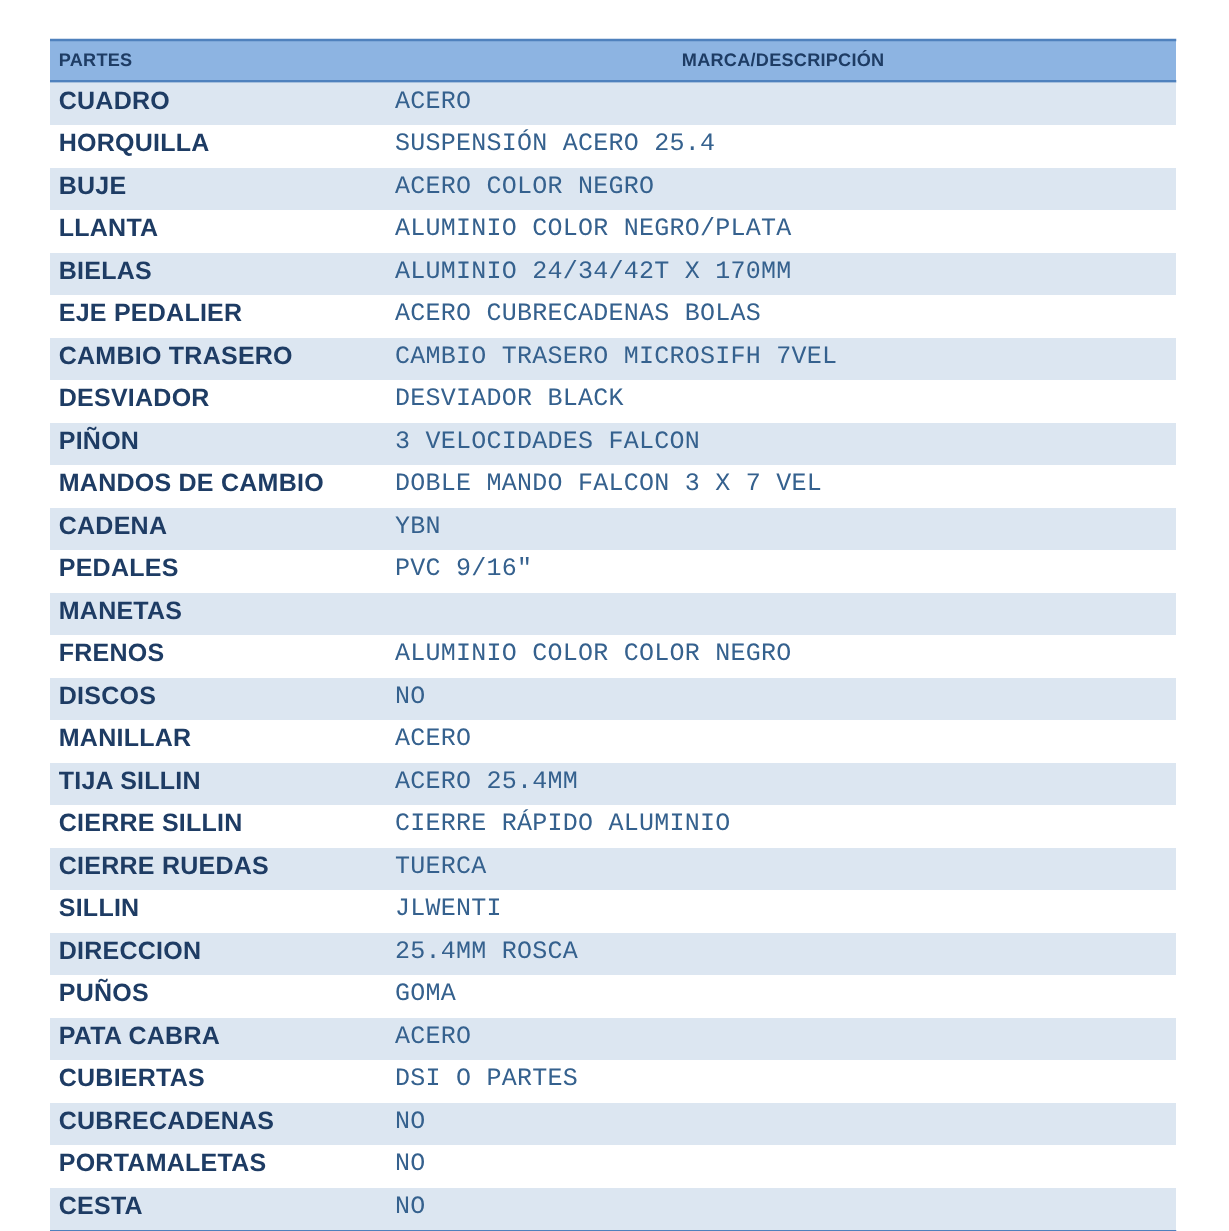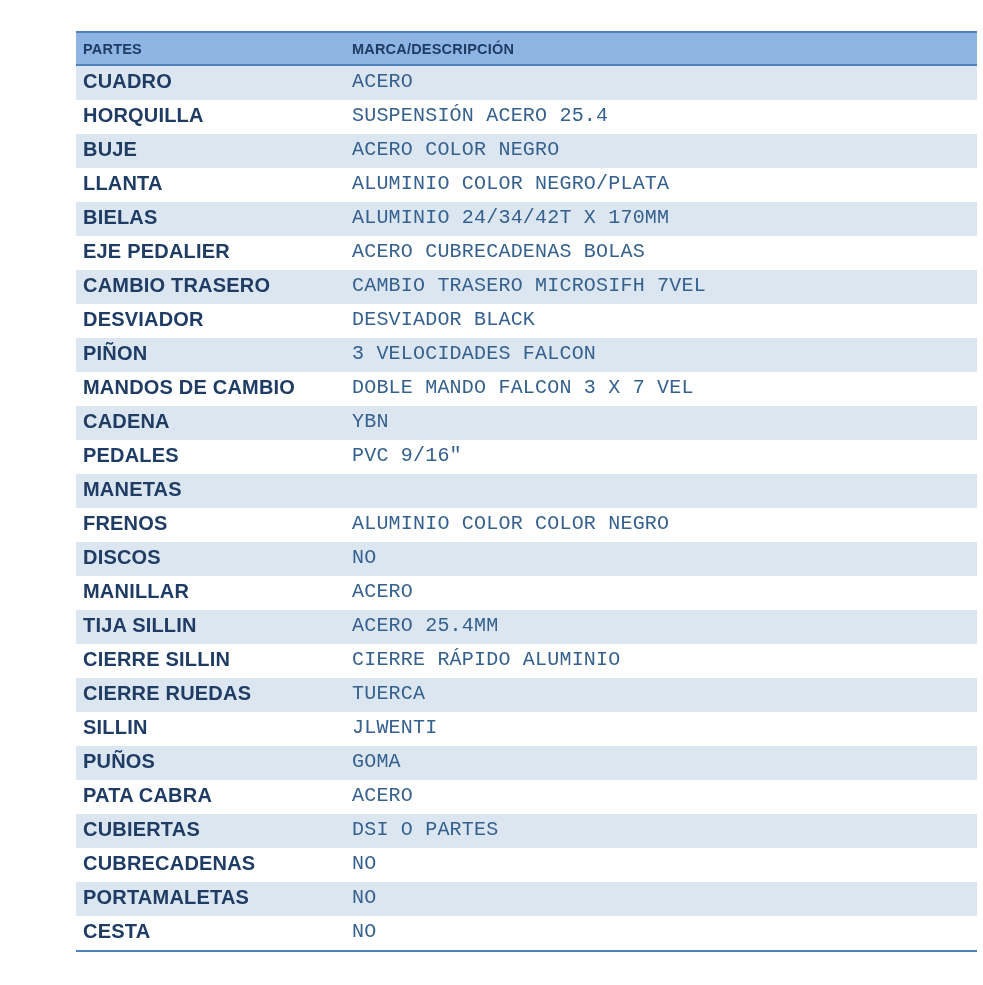--- a/index.html
+++ b/index.html
@@ -15,21 +15,20 @@
     width: 983px;
     height: 985px;
     background: #ffffff;
     overflow: hidden;
   }
   .table-wrap {
     position: absolute;
     left: 40px;
     top: 31px;
     width: 901px;
-    margin-left: 36px;
   }
   table.spec-table {
     border-collapse: collapse;
     width: 100%;
     table-layout: fixed;
     border-top: 2px solid var(--border-blue);
     border-bottom: 2px solid var(--border-blue);
   }
   col.col-part { width: 268px; }
   col.col-desc { width: auto; }
@@ -39,21 +38,21 @@
     color: var(--label-navy);
     font-weight: bold;
     text-align: left;
     height: 31px;
     padding: 0 4px 0 7px;
     font-size: 14.5px;
     letter-spacing: 0.2px;
     overflow: hidden;
     white-space: nowrap;
   }
-  thead th.desc-header { padding-left: 8px; }
+  thead th.desc-header { padding-left: 8px; text-align: center; }
   tbody td {
     height: 30px;
     padding: 0 4px 4px 7px;
     font-size: 20px;
     letter-spacing: 0.2px;
     vertical-align: middle;
     overflow: hidden;
     white-space: nowrap;
   }
   tbody tr:nth-child(odd) { background: var(--band-blue); }
@@ -159,20 +158,24 @@
   </tr>
           <tr>
     <td class="part-cell">CIERRE RUEDAS</td>
     <td class="desc-cell">TUERCA</td>
   </tr>
           <tr>
     <td class="part-cell">SILLIN</td>
     <td class="desc-cell">JLWENTI</td>
   </tr>
           <tr>
+    <td class="part-cell">DIRECCION</td>
+    <td class="desc-cell">25.4MM ROSCA</td>
+  </tr>
+          <tr>
     <td class="part-cell">PUÑOS</td>
     <td class="desc-cell">GOMA</td>
   </tr>
           <tr>
     <td class="part-cell">PATA CABRA</td>
     <td class="desc-cell">ACERO</td>
   </tr>
           <tr>
     <td class="part-cell">CUBIERTAS</td>
     <td class="desc-cell">DSI O PARTES</td>

